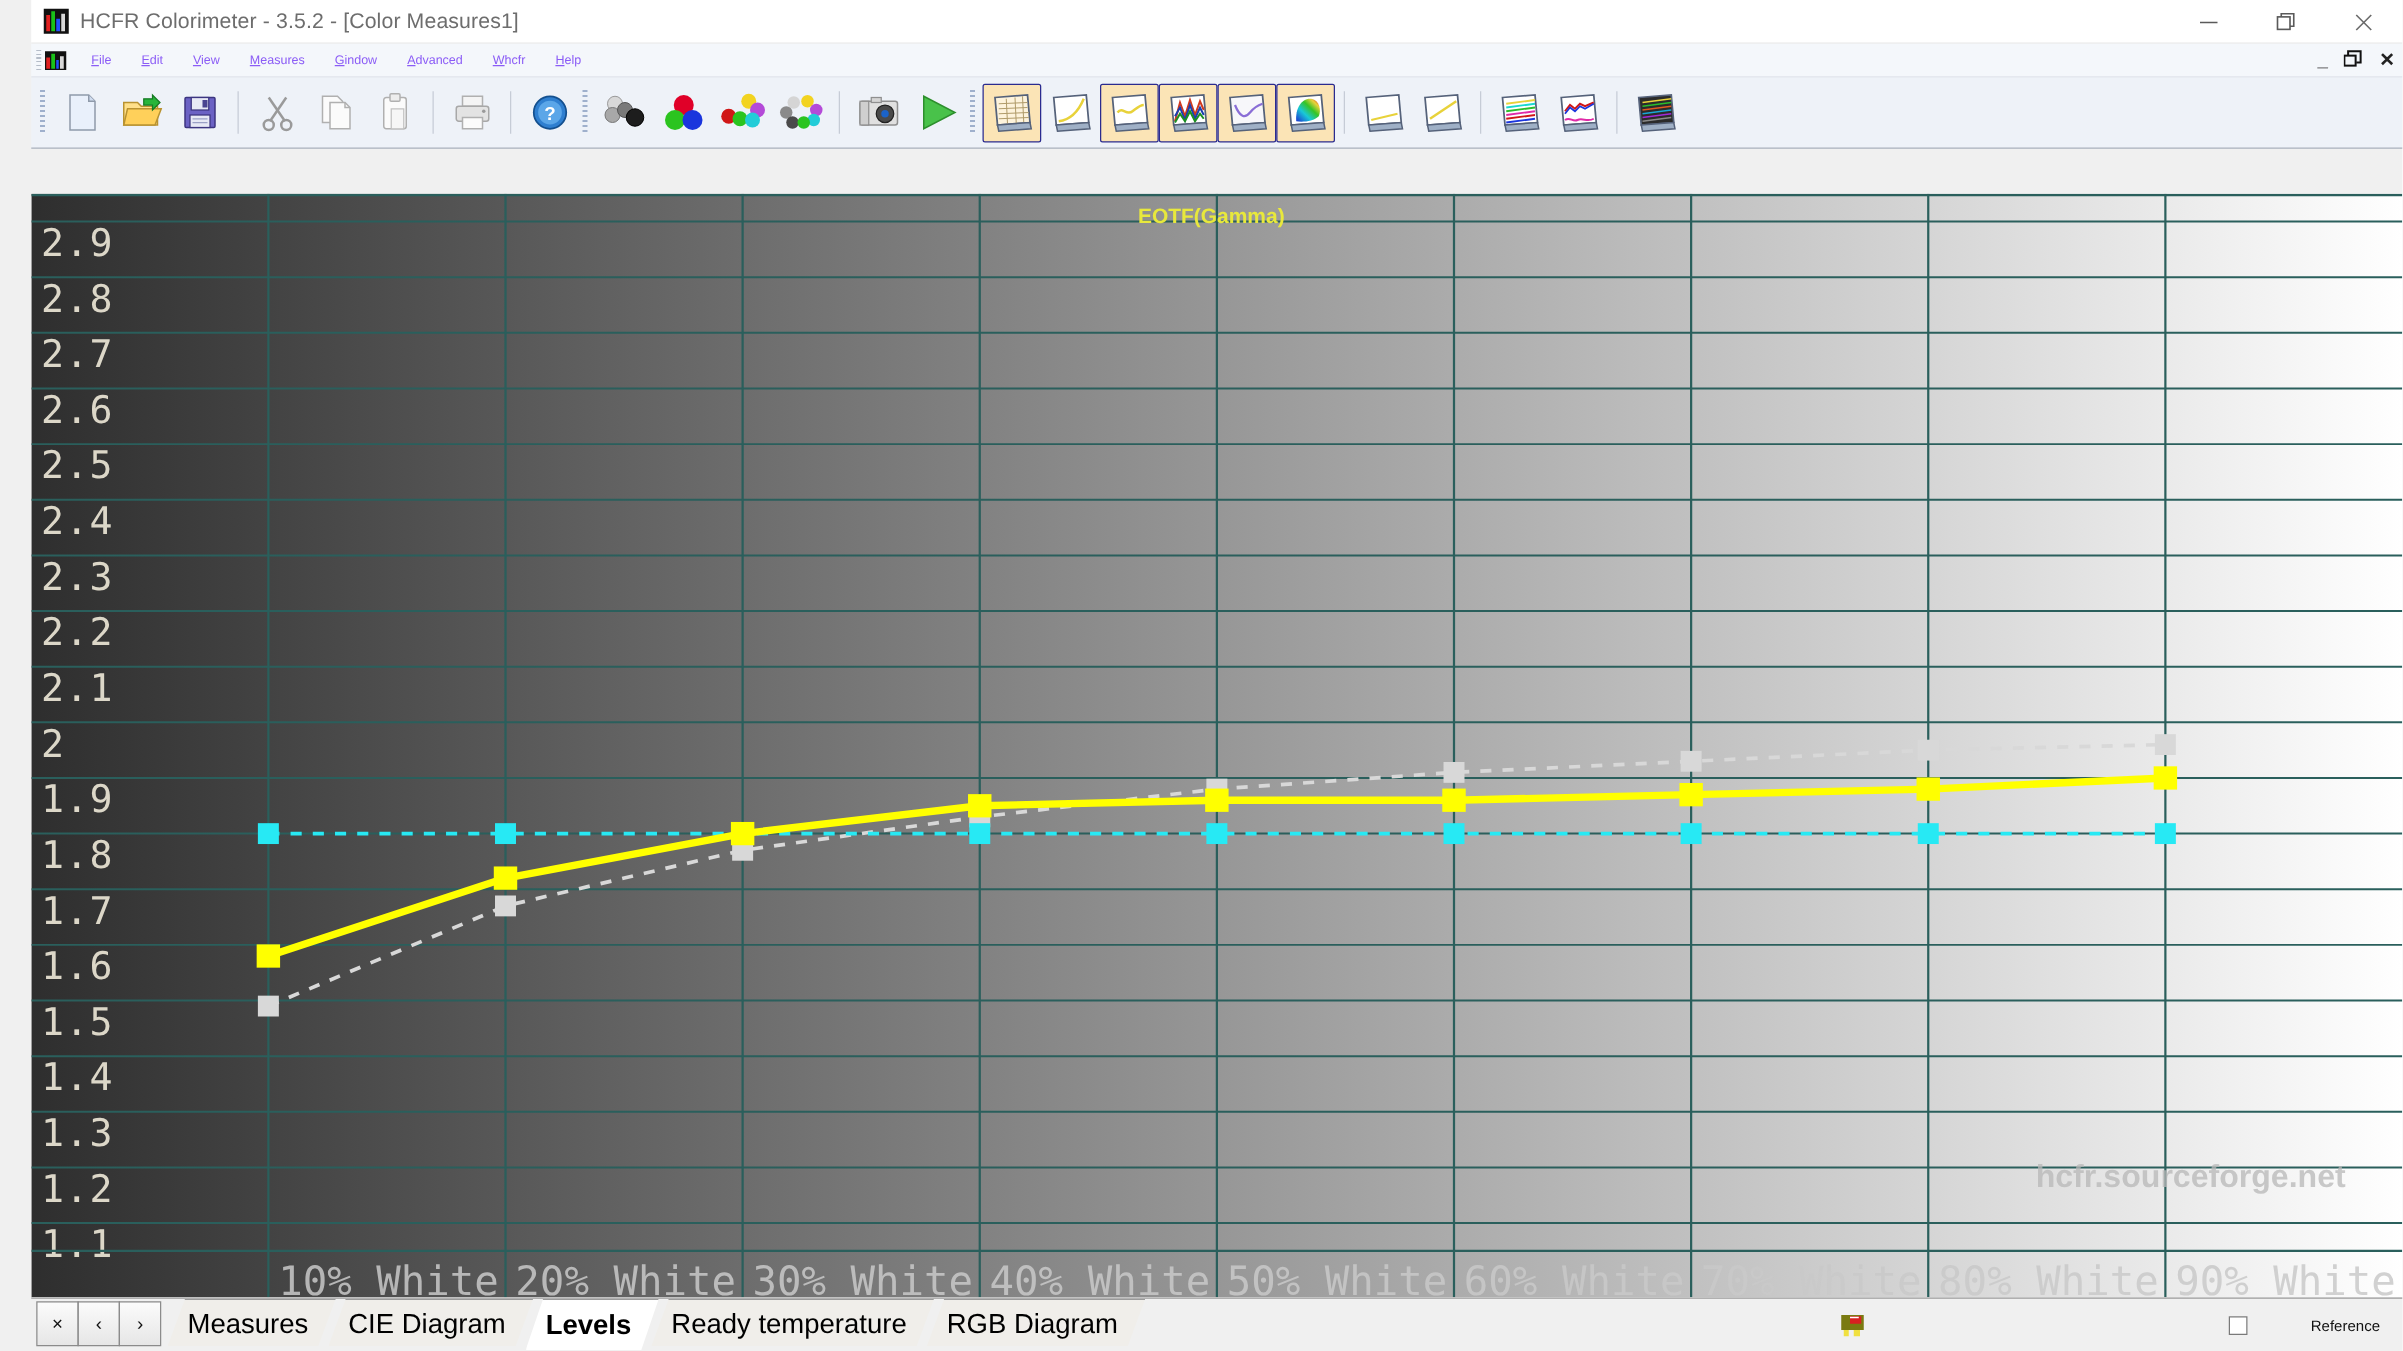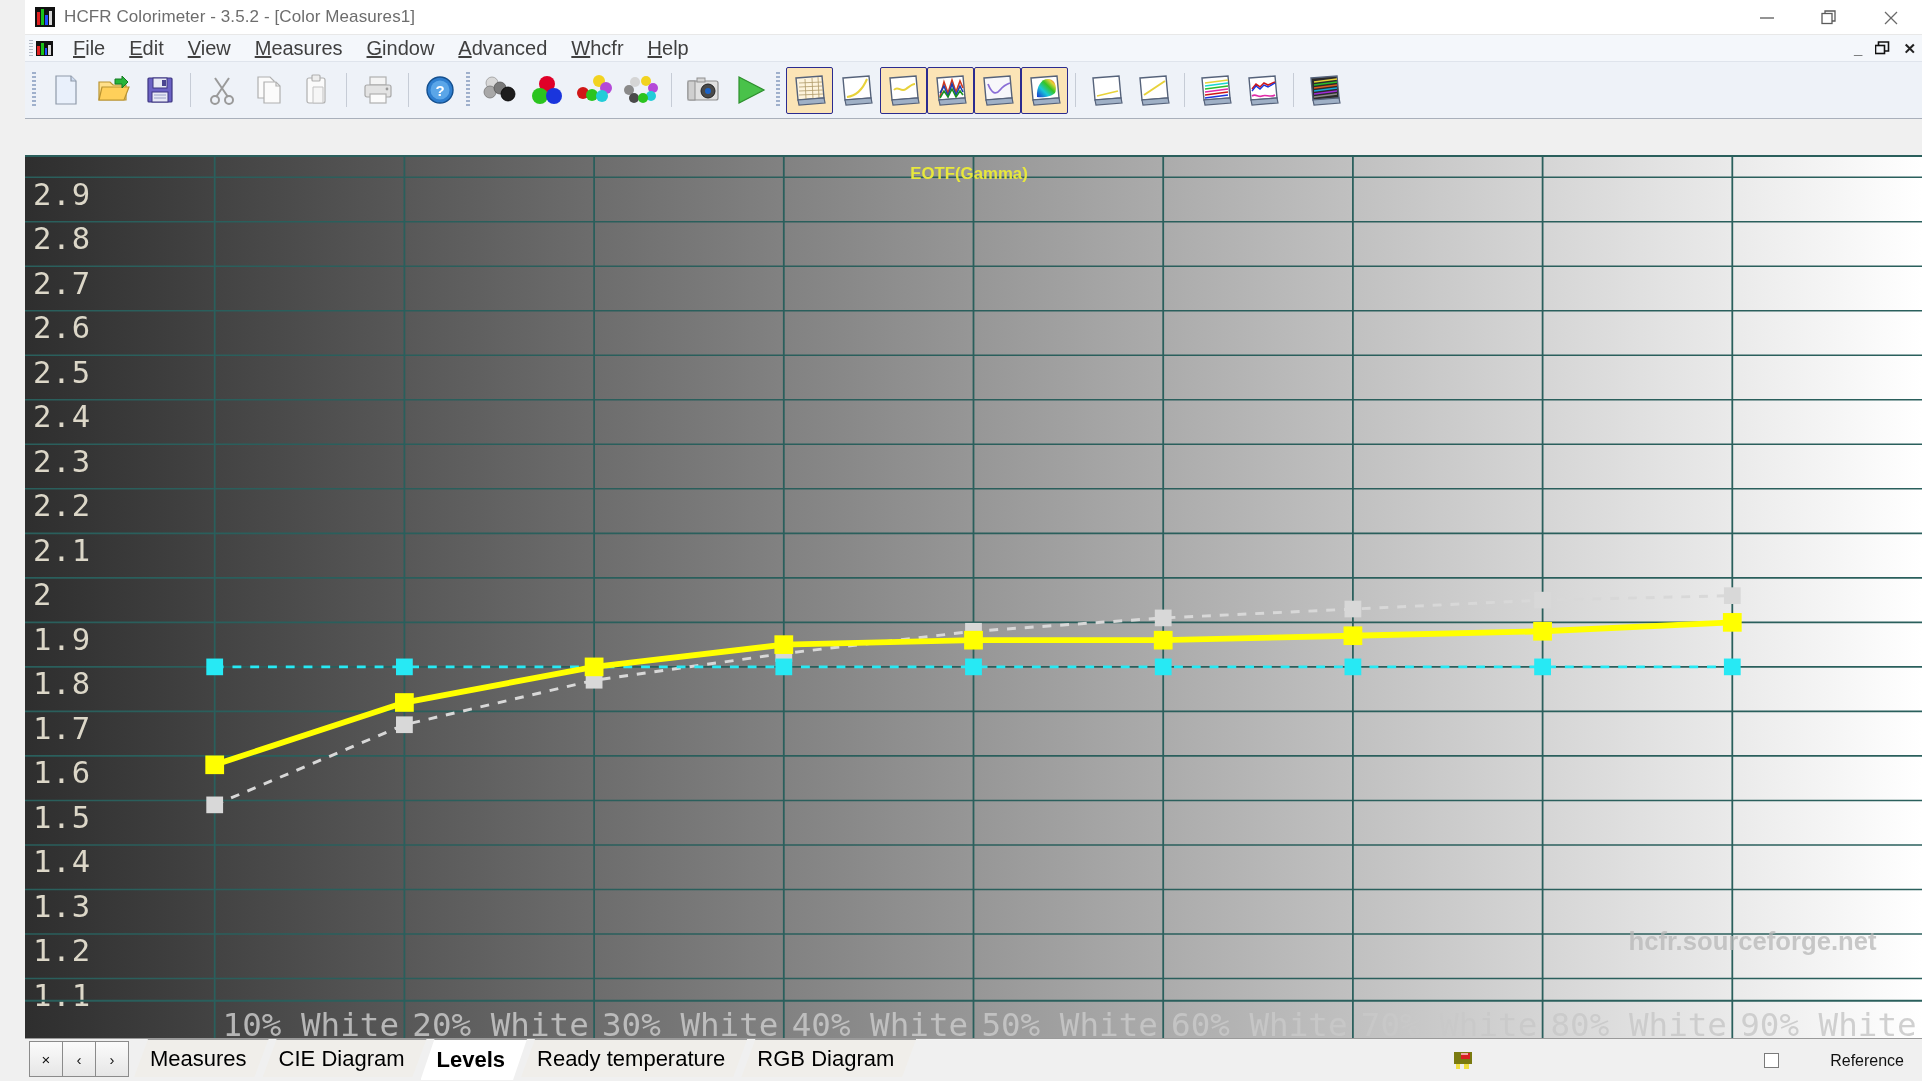--- a/index.html
+++ b/index.html
@@ -31,21 +31,21 @@
     position:relative; border-bottom:1px solid #dfe4ec;
   }
   .grip { width:4px; height:17px; margin-left:4px; margin-right:3px;
     background:repeating-linear-gradient(to bottom,#b4bcc8 0 1px,transparent 1px 3px); }
   .menu-appicon { width:17px; height:15px; display:flex; align-items:flex-end; background:#111; padding:1px; margin-right:8px; }
   .menu-appicon i { display:block; width:3px; margin-right:1px; }
   .menu-appicon i:nth-child(1){height:9px;background:#e02020;}
   .menu-appicon i:nth-child(2){height:12px;background:#19c219;}
   .menu-appicon i:nth-child(3){height:7px;background:#2050ff;}
   .menu-appicon i:nth-child(4){height:10px;background:#d8d8d8;}
-  .menu-item { font-size:20px; color:#404040; padding:3px 12px; cursor:default; }
+  .menu-item { font-size:10px; color:#8b5cf6; padding:3px 12px; cursor:default; }
   .menu-item u { text-decoration:underline; }
   .mdi-ctrls { position:absolute; right:6px; top:0; height:27px; display:flex; align-items:center; gap:13px; }
   .mdi-btn { font-size:15px; color:#222; font-weight:bold; line-height:1; cursor:default; }
 
   
   .toolbar {
     height:57px; flex:0 0 57px; background:#eef2f8; display:flex; align-items:center;
     border-bottom:1px solid #a9b0bb; padding-left:4px;
   }
   .tgrip { width:4px; height:36px; margin:0 6px 0 3px;
@@ -71,21 +71,21 @@
   .tabs { display:flex; align-items:flex-start; margin-left:6px; height:43px; }
   .tab { position:relative; height:38px; padding:0 22px 0 16px; display:flex; align-items:center;
          font-size:22px; color:#000; background:#f0eeea;
          border-top:1px solid #9a9a9a; border-bottom:none; margin-right:-6px;
          clip-path: polygon(14px 0, 100% 0, calc(100% - 14px) 100%, 0 100%); }
   .tab.active { background:#ffffff; font-weight:bold; height:41px; z-index:3; }
   .tabbar-right { position:absolute; right:0; top:0; height:43px; display:flex; align-items:center; }
   .flagicon { width:22px; height:22px; margin-right:290px; }
   .ref-box { display:flex; align-items:center; gap:7px; margin-right:18px; }
   .ref-box .chk { width:15px; height:15px; border:1px solid #7a7a7a; background:#fff; }
-  .ref-box span { font-size:16px; color:#111;margin-left:44px; }
+  .ref-box span { font-size:12px; color:#111;margin-left:44px; }
 
   
   .statusbar { height:27px; flex:0 0 27px; background:#eaf0f8; border-top:1px solid #c4cbd6;
                display:flex; align-items:center; position:relative; }
   .st-ready { font-size:14px; color:#111; margin-left:7px; }
   .st-panes { position:absolute; right:4px; top:2px; display:flex; gap:4px; align-items:center; }
   .st-pane { height:22px; border:1px solid #b9c4d4; background:#e5ecf6; }
   .st-pane.p1 { width:96px; }
   .st-pane.p2 { width:35px; }
   .st-pane.p3 { width:62px; display:flex; align-items:center; justify-content:center;

